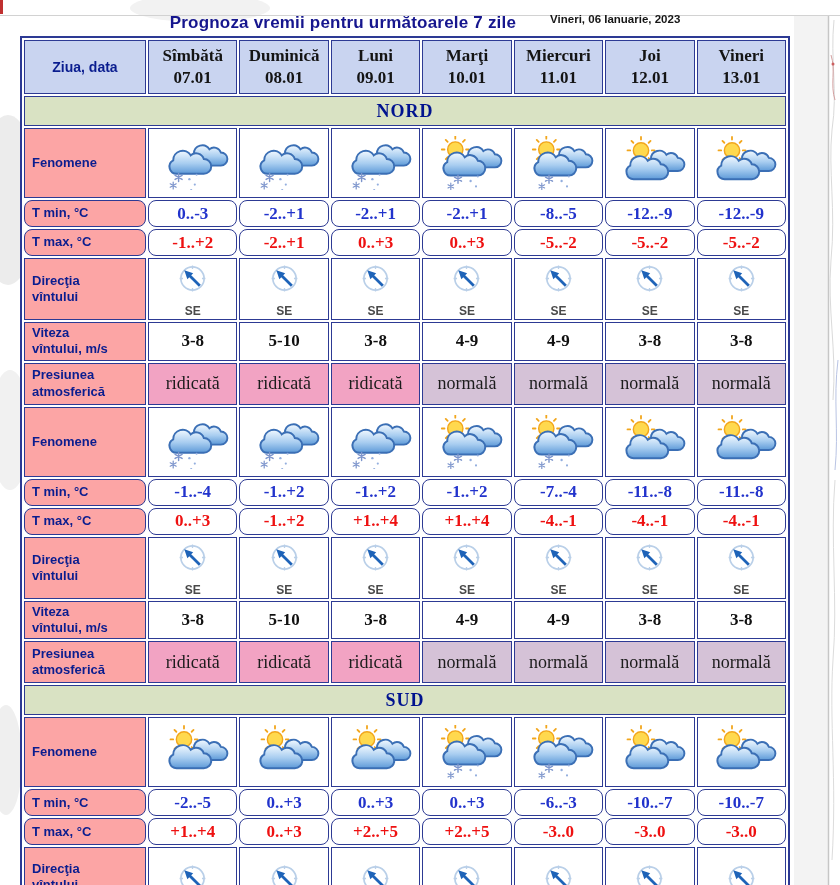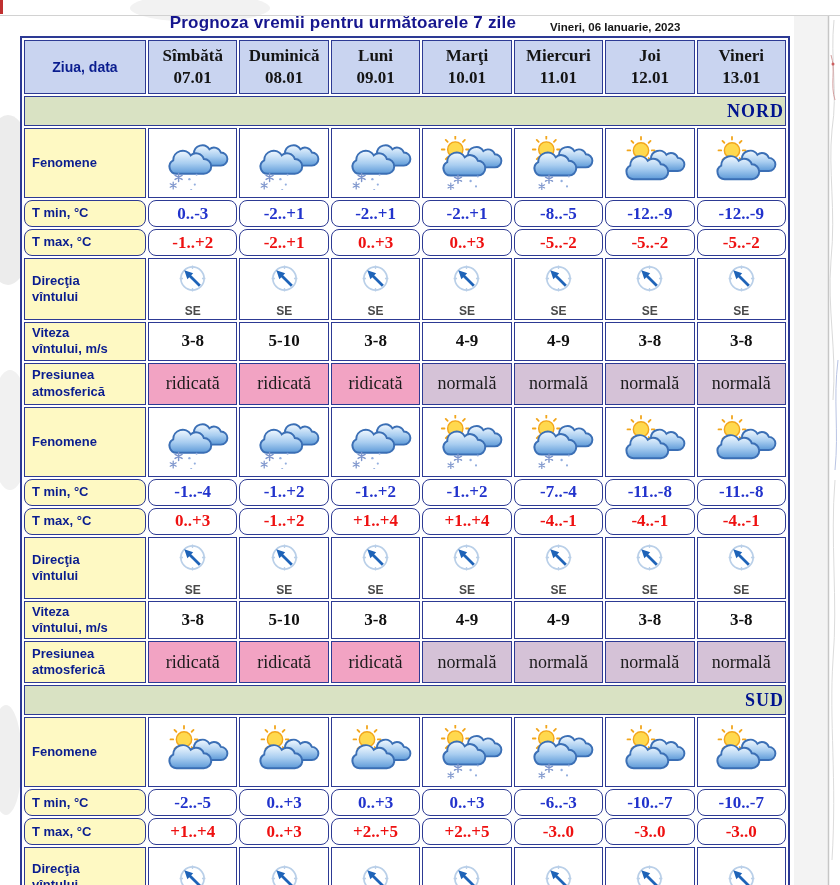--- a/index.html
+++ b/index.html
@@ -3,42 +3,42 @@
 <meta charset="utf-8">
 <style>
   html,body{margin:0;padding:0;}
   body{
     width:840px;height:885px;overflow:hidden;position:relative;
     background:#ffffff;font-family:"Liberation Sans",sans-serif;
   }
   .bg-deco{position:absolute;left:0;top:0;width:840px;height:885px;z-index:0;pointer-events:none;}
   .titlebar{
     position:absolute;top:13px;left:20px;width:770px;z-index:2;
-    display:flex;justify-content:center;align-items:flex-end;gap:34px;padding-left:40px;box-sizing:border-box;
+    display:flex;justify-content:center;align-items:flex-start;gap:34px;padding-left:40px;box-sizing:border-box;
   }
   .title{font-size:17px;font-weight:bold;color:#16168e;letter-spacing:.2px;white-space:nowrap;}
   .date{font-size:11.5px;font-weight:bold;color:#161616;white-space:nowrap;}
   table.wx{
     position:absolute;top:36px;left:20px;width:770px;z-index:1;
     border-collapse:separate;border-spacing:2px;table-layout:fixed;
     background:#ffffff;border:2px solid #2d3a94;
   }
   table.wx td{border:1px solid #2d3a94;vertical-align:middle;overflow:hidden;}
   tr.r-hdr  td{height:50px;}
-  tr.r-bar  td{height:26px;text-align:right;}
+  tr.r-bar  td{height:26px;}
   tr.r-fen  td{height:64px;}
   tr.r-temp td{height:21px;border-radius:8px;}
   tr.r-dir  td{height:54px;}
   tr.r-spd  td{height:32px;}
   tr.r-pres td{height:36px;}
   td.corner{background:#c9d4f0;text-align:center;color:#0a1d8f;font-weight:bold;font-size:14px;}
   td.hdr{background:#c9d4f0;text-align:center;font-family:"Liberation Serif",serif;font-weight:bold;font-size:17px;color:#141414;}
   .d-name,.d-date{line-height:1.3;}
   td.lbl{
-    background:#fef9c3;color:#0a1d8f;font-weight:bold;font-size:13px;
+    background:#fca5a5;color:#0a1d8f;font-weight:bold;font-size:13px;
     padding:2px 4px 2px 7px;white-space:pre-line;line-height:1.25;
   }
   td.secbar{
     background:#d9e2c3;text-align:center;font-family:"Liberation Serif",serif;
     font-weight:bold;font-size:18px;color:#00138f;letter-spacing:1px;
   }
   td.val{text-align:center;font-family:"Liberation Serif",serif;font-weight:bold;font-size:17px;background:#fff;}
   td.icon-cell{background:#fff;text-align:center;}
   .wx-icon{width:74px;height:54px;display:inline-block;vertical-align:middle;}
   td.dir-cell{background:#fff;text-align:center;padding-top:2px;}

